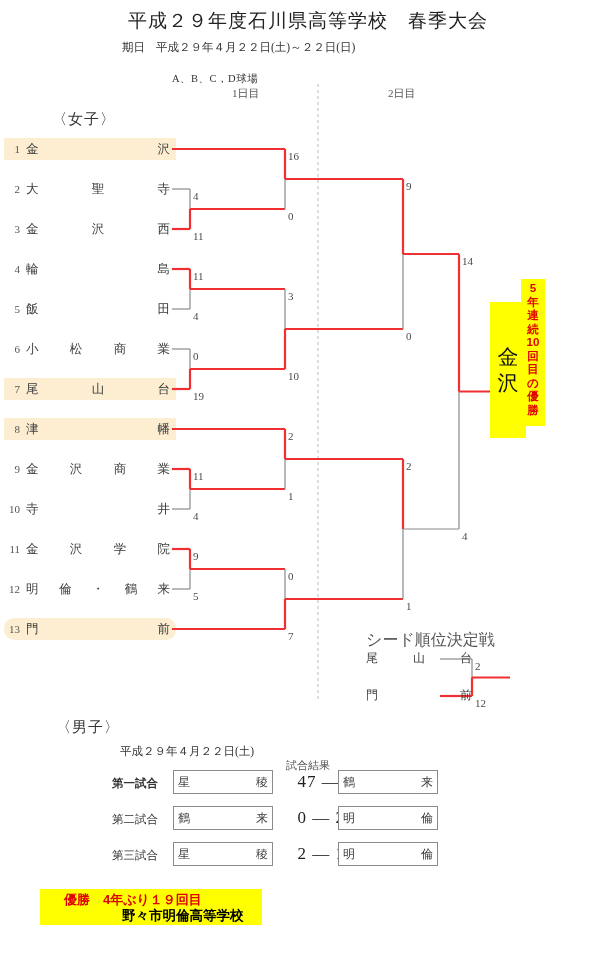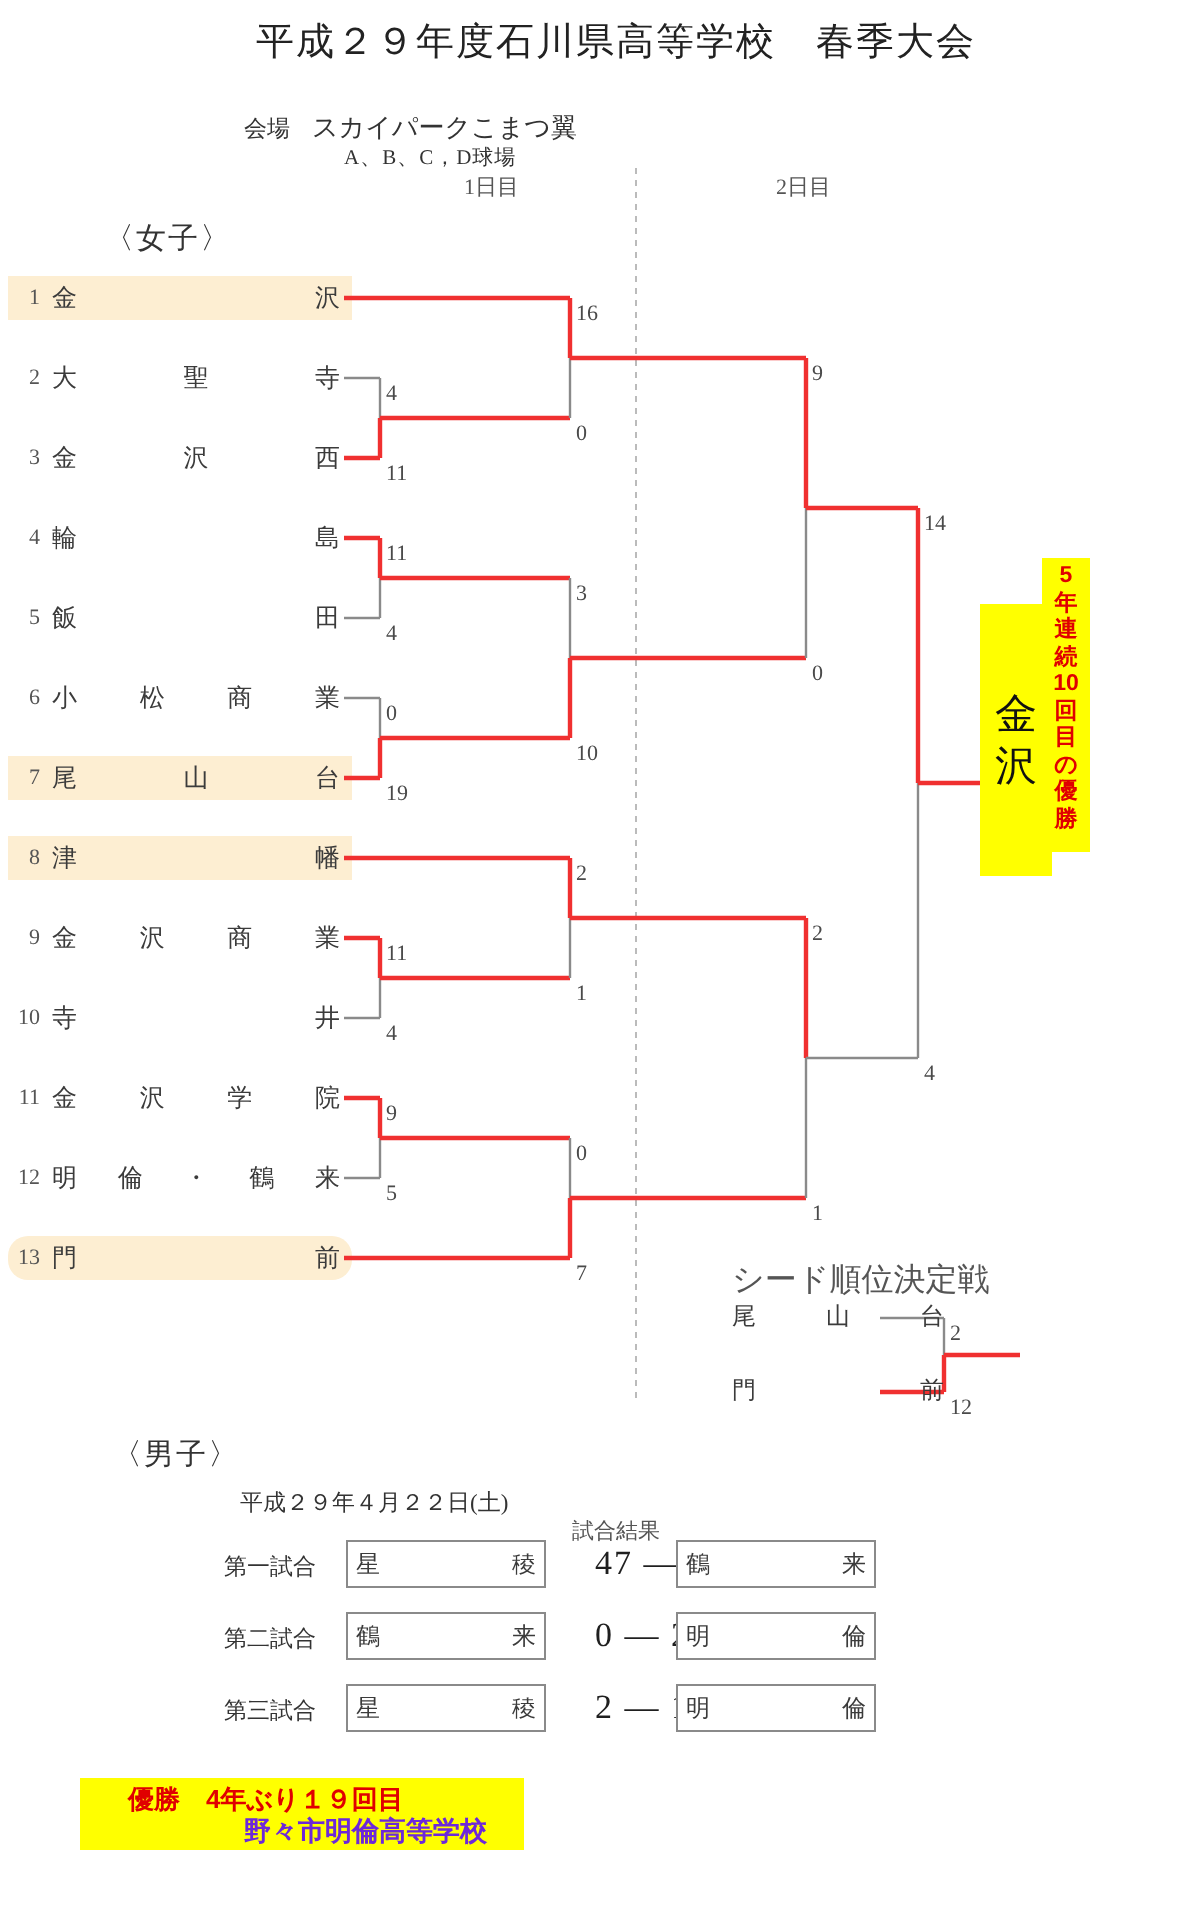--- a/index.html
+++ b/index.html
@@ -112,33 +112,33 @@
     position: absolute; left: 40px; top: 889px; width: 222px; height: 36px;
     background: #ffff00;
   }
   .champ-l1 {
     position: absolute; left: 24px; top: 2px;
     color: #e00000; font-weight: bold; font-size: 13px;
     font-family: Liberation Sans, sans-serif; white-space: nowrap;
   }
   .champ-l2 {
     position: absolute; left: 82px; top: 18px;
-    color: #6d28d9; font-weight: bold; font-size: 13.5px;
+    color: #000000; font-weight: bold; font-size: 13.5px;
     font-family: "Liberation Sans", sans-serif; white-space: nowrap;
   }
 </style>
 </head>
 <body>
 
 <div class="page">
 
   <div class="title">平成２９年度石川県高等学校　春季大会</div>
 
-  <div class="meta meta2">
-    <span class="meta-label">会場</span><span>スカイパークこまつ翼</span>
+  <div class="meta meta1">
+    <span class="meta-label">期日</span><span>平成２９年４月２２日(土)～２２日(日)</span>
   </div>
   <div class="meta meta3">A、B、C，D球場</div>
 
   <div class="dayhdr day1">1日目</div>
   <div class="dayhdr day2">2日目</div>
 
   <div class="sect-label sect-women">〈女子〉</div>
 
   <div id="women-teams">
       <div class="team-row seeded" style="top: 138px;">
@@ -364,21 +364,21 @@
     </div>
   <div class="seed-row seed-row2" id="seed-bot">
       <span>門</span>
       <span>前</span>
     </div>
 
   <div class="sect-label sect-men">〈男子〉</div>
   <div class="men-date">平成２９年４月２２日(土)</div>
   <div class="mres-hdr">試合結果</div>
   <div id="men-matches">
-      <div class="mres-label" style="left: 112px; top: 776px;">第一試合</div>
+      <div class="mres-label" style="left: 112px; top: 776px; font-weight: bold;">第一試合</div>
       <div class="mbox" style="left: 173px; top: 770px;">
         <span>星</span>
         <span>稜</span>
       </div>
       <div class="mscore" style="left: 273px; top: 772px;">47 ― 0</div>
       <div class="mbox" style="left: 338px; top: 770px;">
         <span>鶴</span>
         <span>来</span>
       </div>
       <div class="mres-label" style="left: 112px; top: 812px;">第二試合</div>

